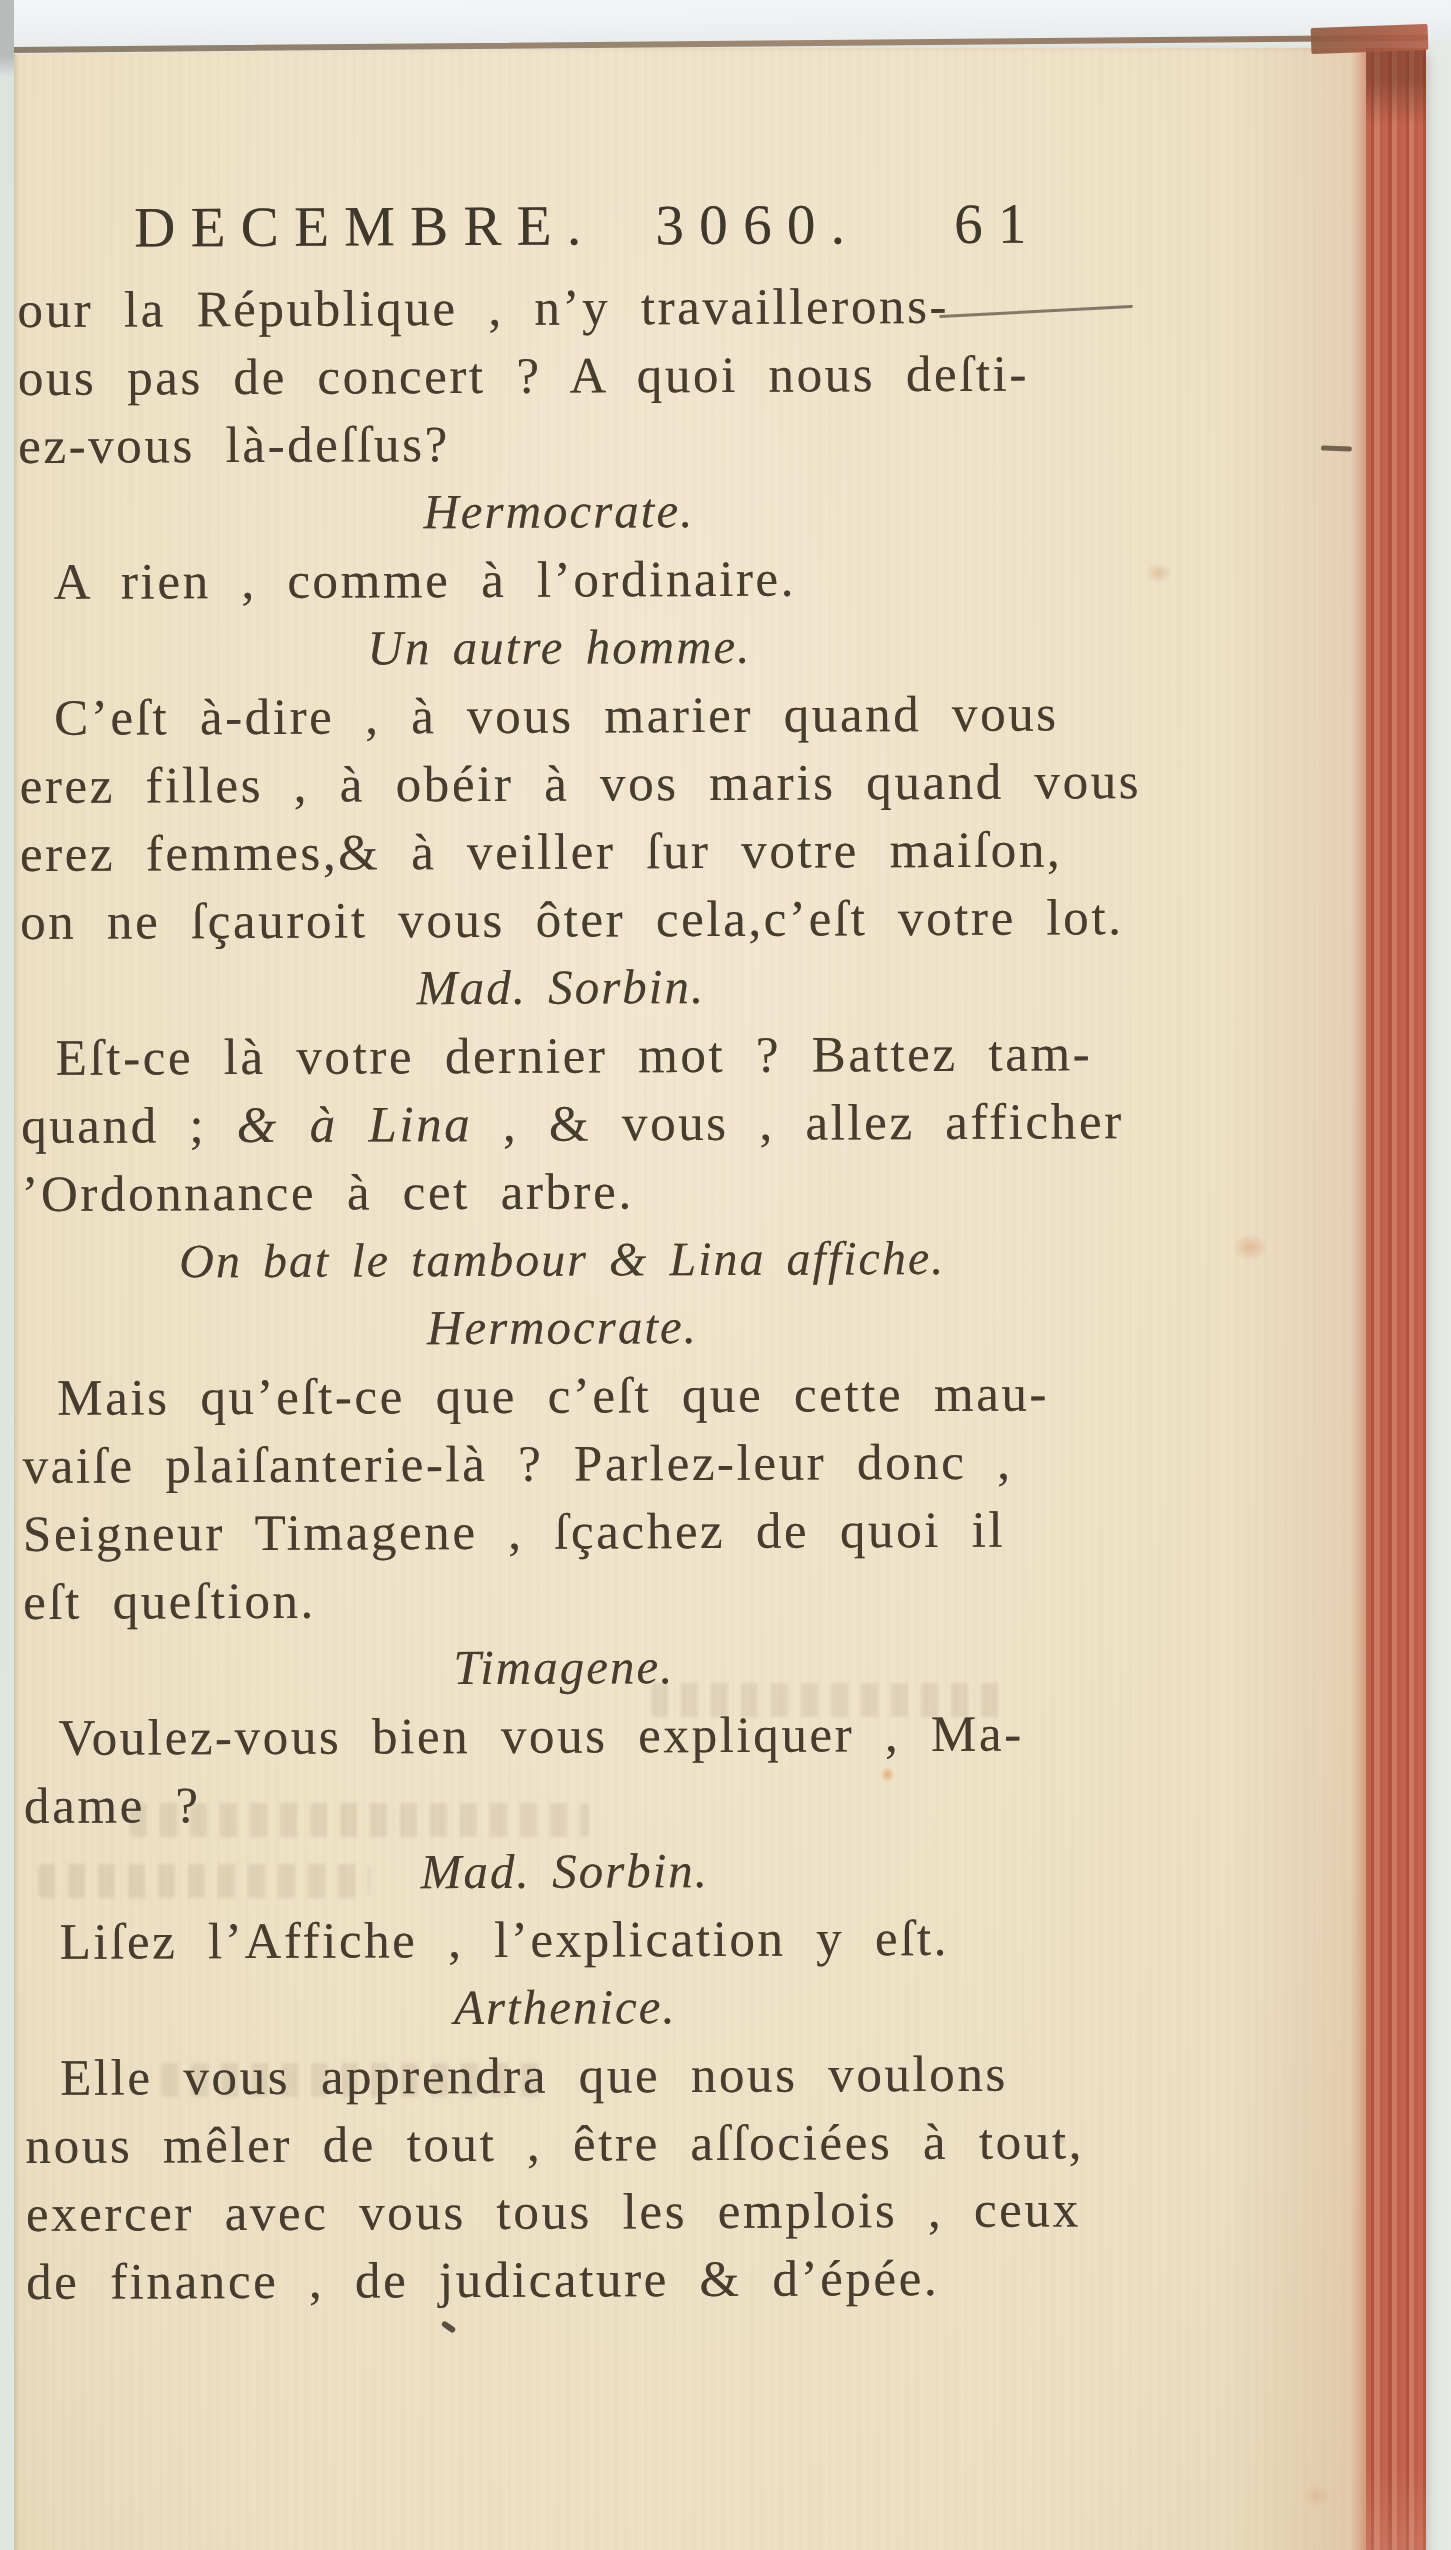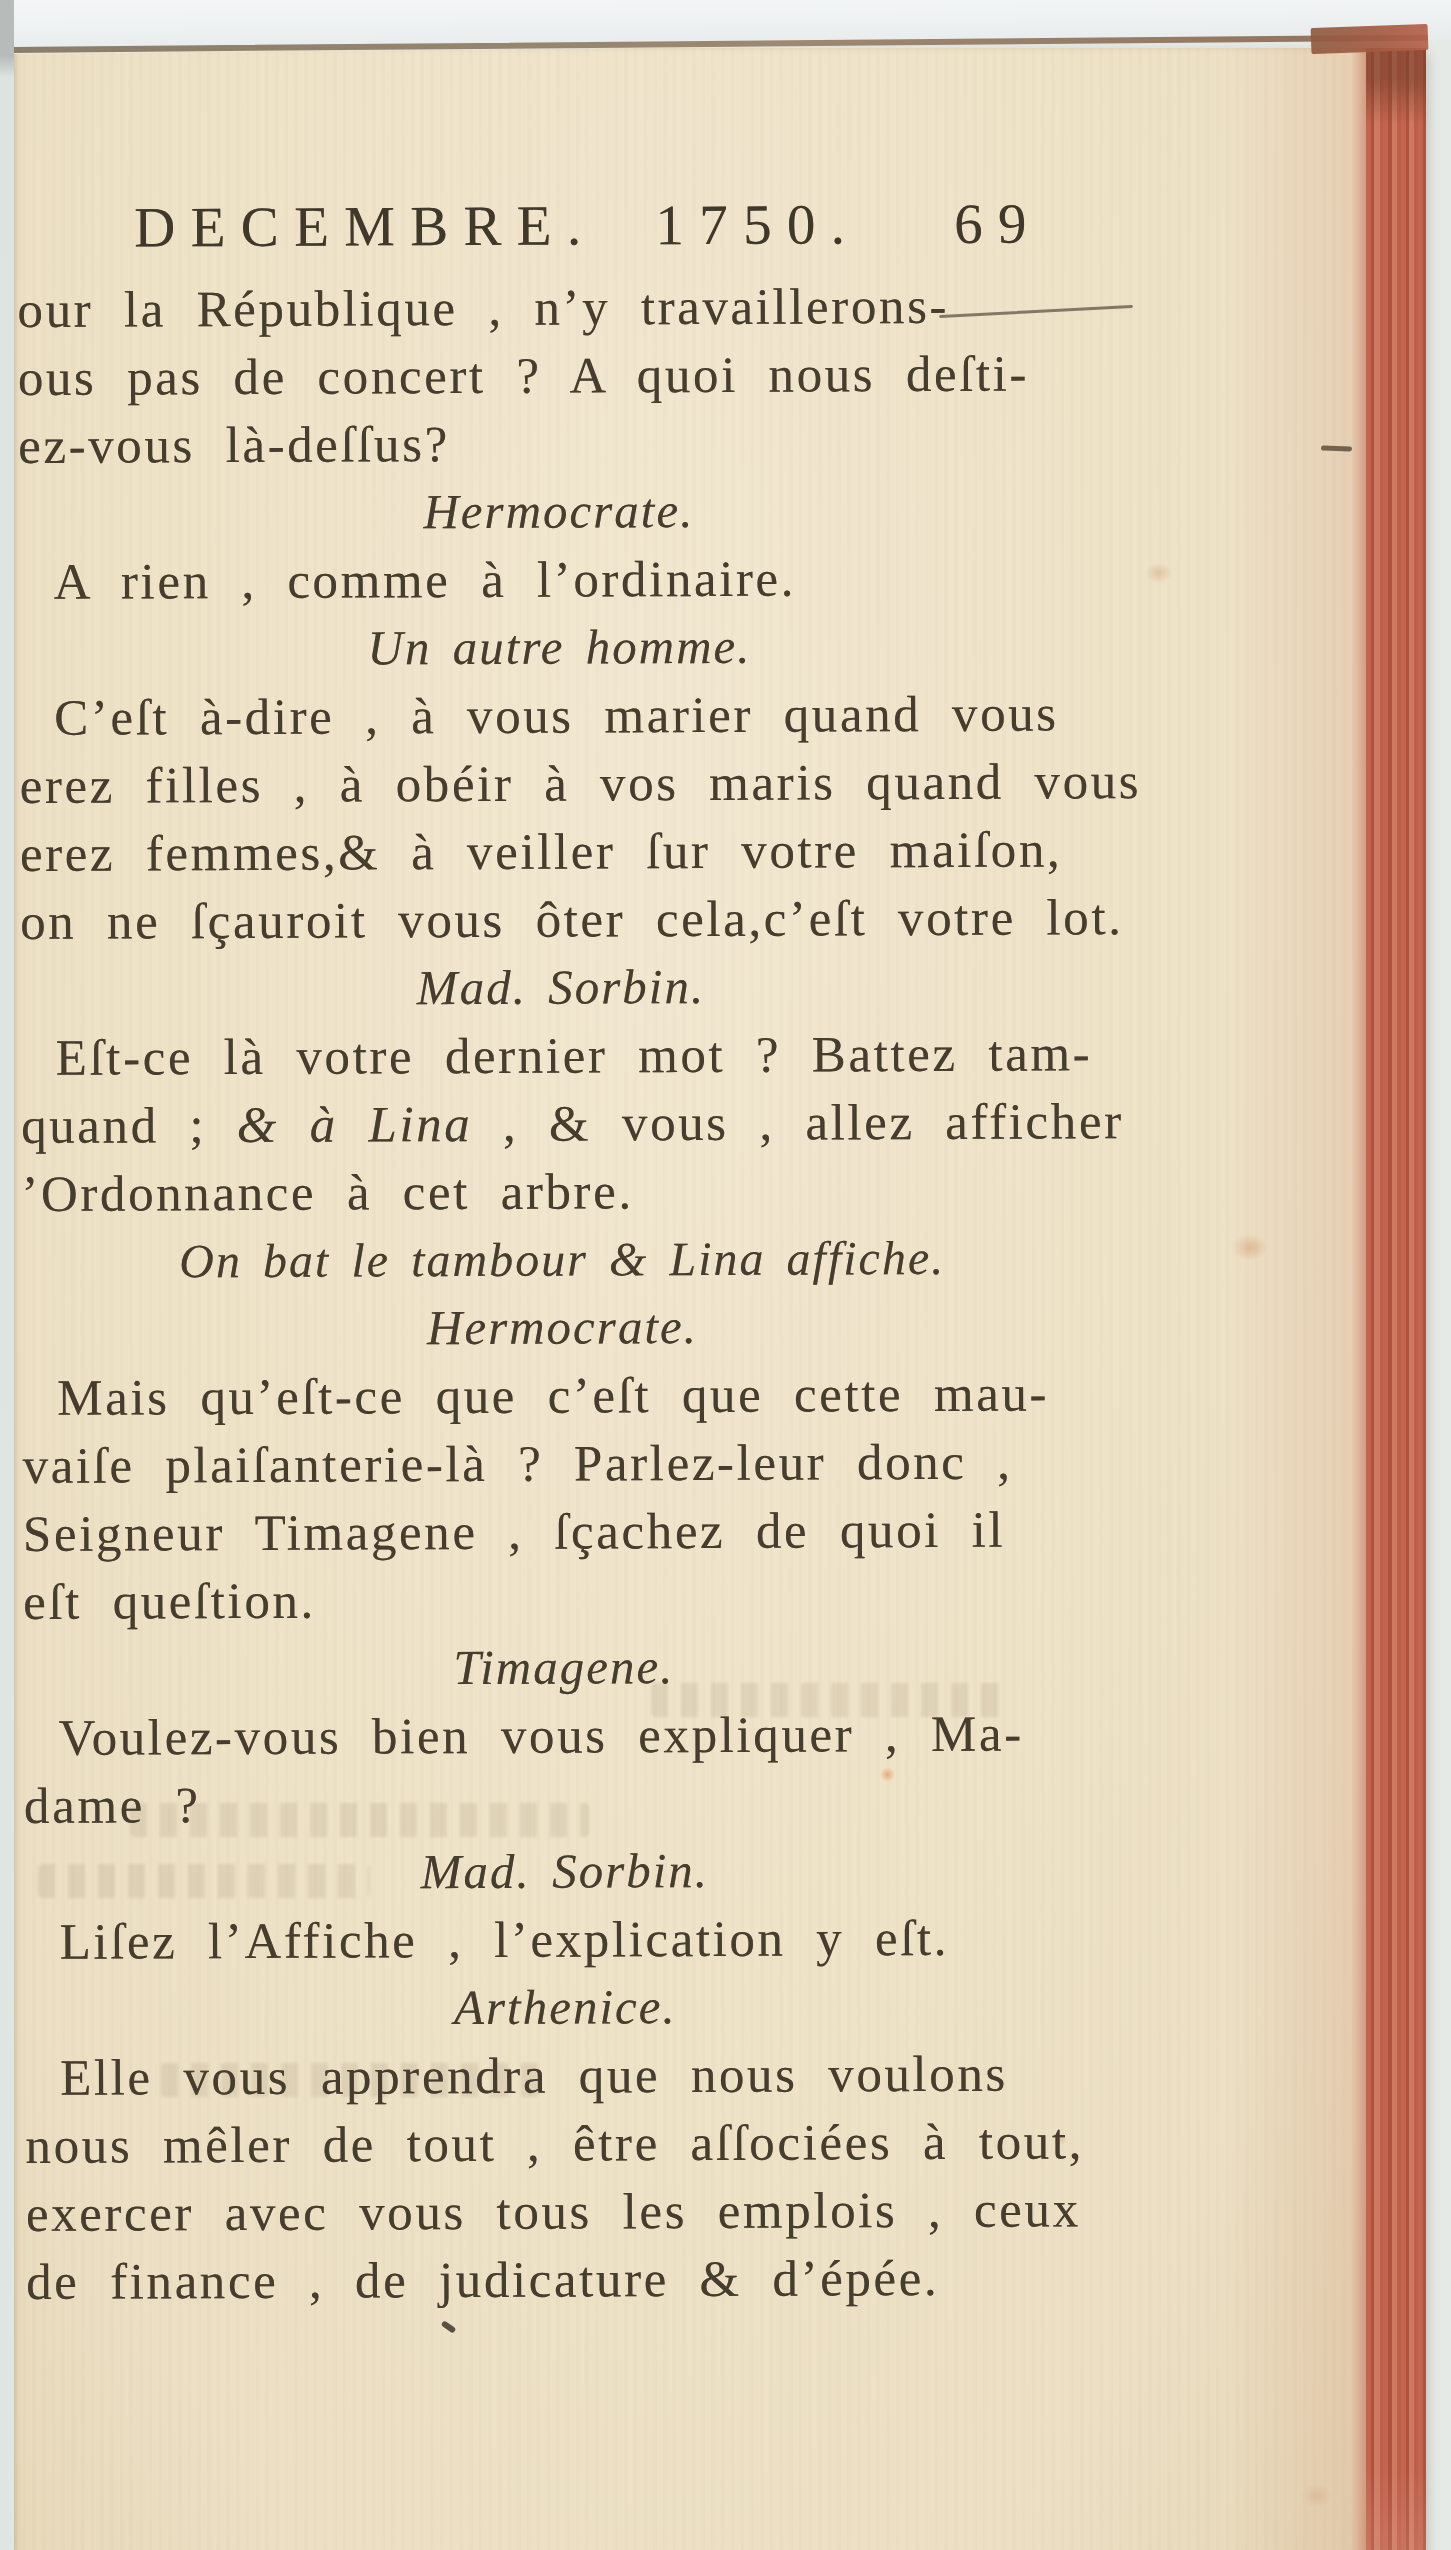--- a/index.html
+++ b/index.html
@@ -114,21 +114,21 @@
   <div class="artifact foxing" style="left:867px;top:1719px;width:15.3px;height:15.3px;background:radial-gradient(closest-side,rgba(225,130,55,.55),rgba(225,130,55,0));"></div>
   <div class="artifact foxing" style="left:1288px;top:2436px;width:31px;height:23.5px;background:radial-gradient(closest-side,rgba(200,140,80,.25),rgba(200,140,80,0));"></div>
   <div class="artifact foxing" style="left:1041px;top:2086px;width:13.3px;height:11.2px;background:radial-gradient(closest-side,rgba(190,125,70,.3),rgba(190,125,70,0));"></div>
 
   <div class="artifact ink-stroke"></div>
   <div class="artifact edge-dash"></div>
   <div class="artifact stray-speck"></div>
 
   <div class="text-column">
     <div class="page-header">
-      <span>DECEMBRE.</span><span class="year">1750.</span><span class="pagenum">69</span>
+      <span>DECEMBRE.</span><span class="year">3060.</span><span class="pagenum">61</span>
     </div>
     <div class="lines">
         <div class="line body">our la République , n’y travaillerons-</div>
         <div class="line body">ous pas de concert ? A quoi nous deſti-</div>
         <div class="line body">ez-vous là-deſſus?</div>
         <div class="line heading">Hermocrate.</div>
         <div class="line body indent">A rien , comme à l’ordinaire.</div>
         <div class="line heading">Un autre homme.</div>
         <div class="line body indent">C’eſt à-dire , à vous marier quand vous</div>
         <div class="line body">erez filles , à obéir à vos maris quand vous</div>

